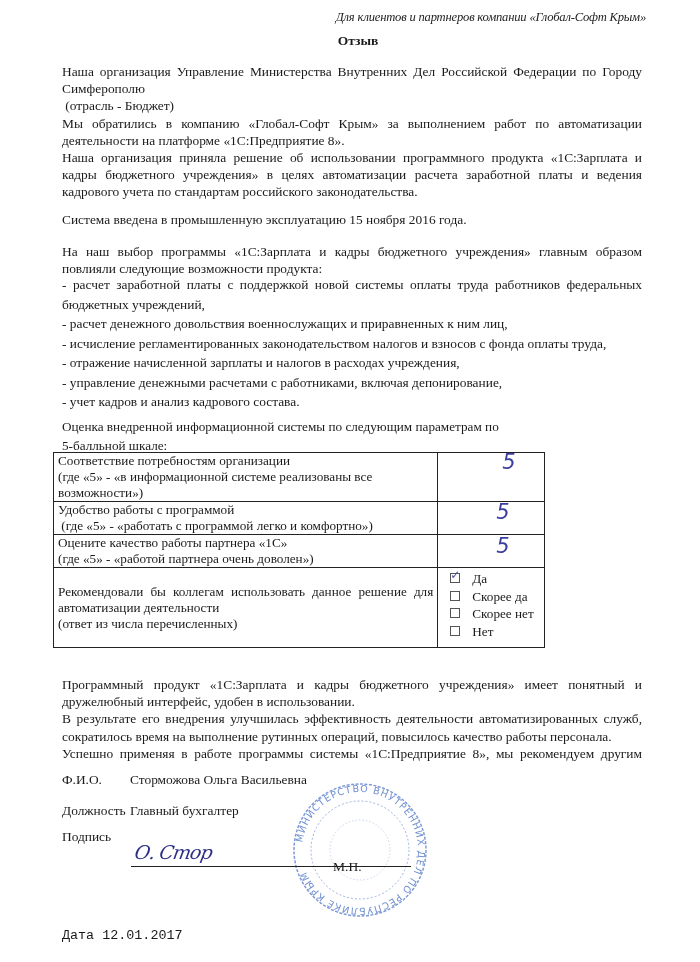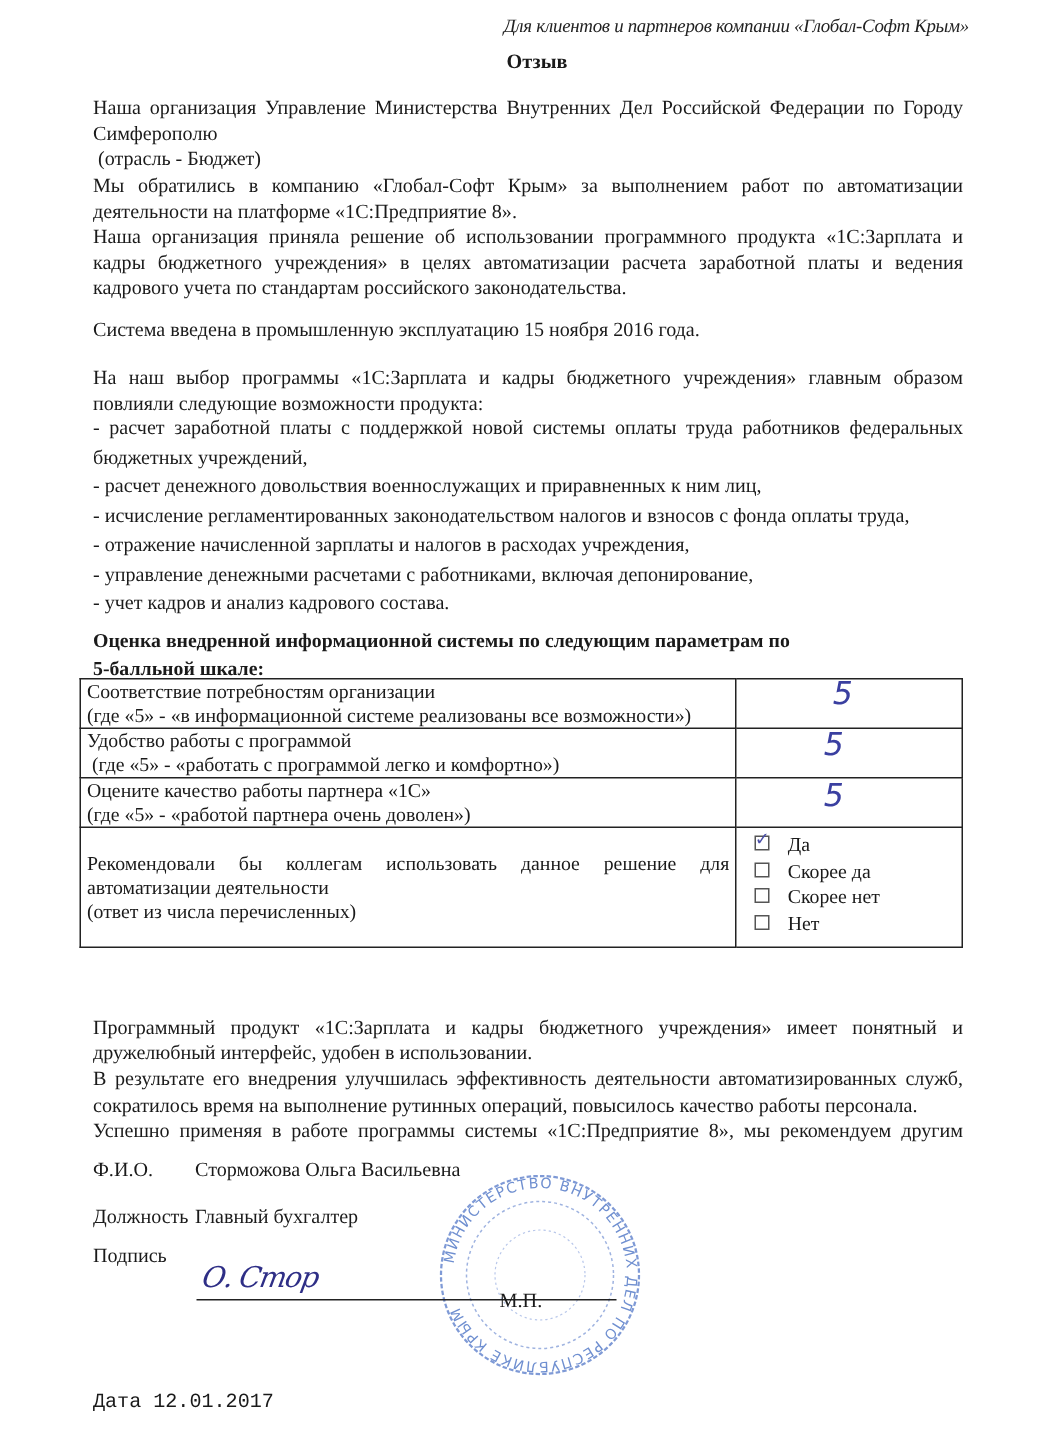--- a/index.html
+++ b/index.html
@@ -15,25 +15,25 @@
   }
   .title {
     top: 33px; left: 0; width: 700px; text-align: center; font-weight: bold; font-size: 13.5px;
     padding-left: 16px; box-sizing: border-box;
   }
   .para {
     left: 62px; width: 580px; line-height: 17.2px; text-align: justify;
   }
   .para .line { display: block; }
   .justify-line { text-align: justify; text-align-last: justify; display: block; }
-  .bold { font-weight: bold; }
+  .bold { font-weight: normal; }
   .list-line { display: block; line-height: 19.5px; }
 
   table.rating {
-    position: absolute; left: 53px; top: 452px; width: 589px;
+    position: absolute; left: 53px; top: 452px; width: 492px;
     border-collapse: collapse; font-size: 13.2px; border-radius: 10px;
   }
   table.rating td { border: 1px solid #222; padding: 0 4px; vertical-align: top; line-height: 16px; }
   table.rating td.q { width: 432px; }
   table.rating td.v { width: 145px; position: relative; }
   .hand {
     font-family: "DejaVu Sans", sans-serif; color: #3a3fa0; font-size: 21px;
     font-style: italic; position: absolute; left: 64px; top: 1px; font-weight: 300;
   }
   .opt { display: block; line-height: 17.5px; padding-left: 8px; }

